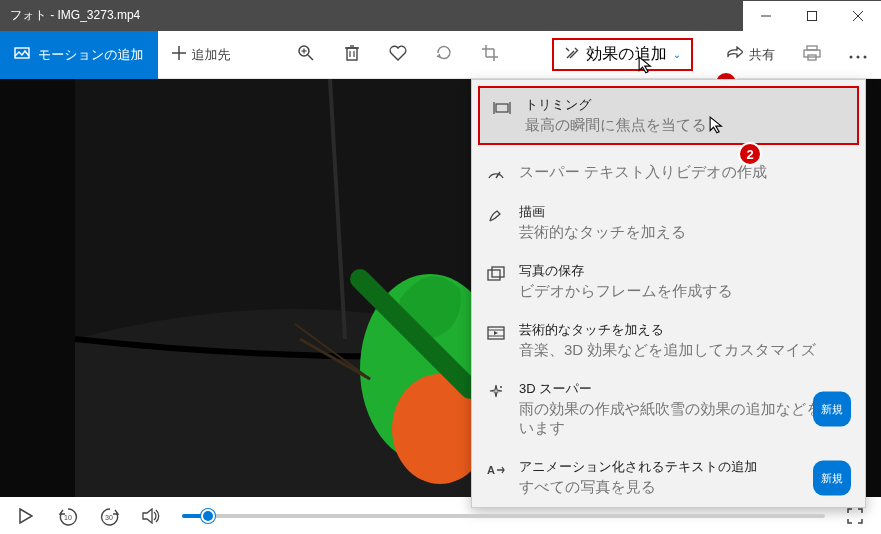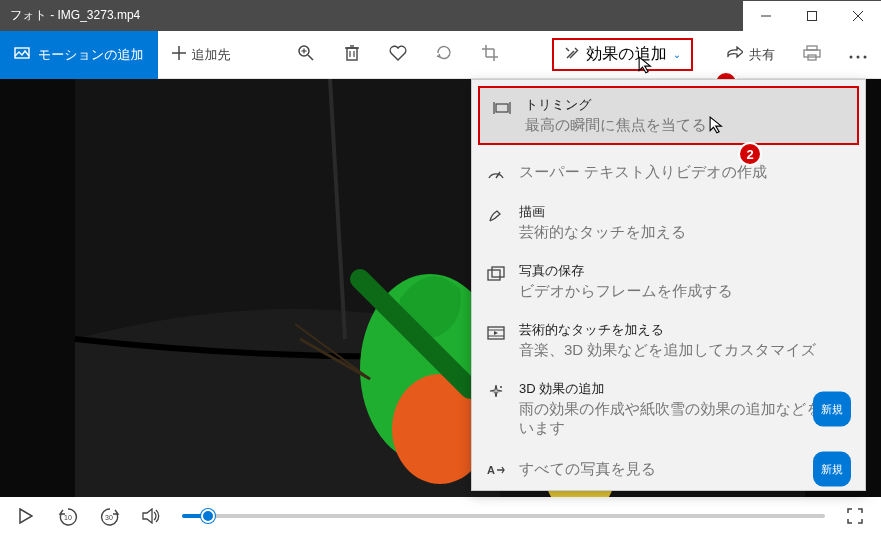--- a/index.html
+++ b/index.html
@@ -270,34 +270,35 @@
     </div>
 
     <div class="mrow">
       <div class="micon">
           <svg width="16" height="16" viewBox="0 0 16 16">
             <path d="M8 1 L9 6 L14 7 L9 8 L8 13 L7 8 L2 7 L7 6 Z" fill="none" stroke="#444" stroke-width="1.2"></path>
             <circle cx="13" cy="3" r="1" fill="#444"></circle>
           </svg>
         </div>
       <div class="mtext">
-        <div class="mtitle">3D 効果の追加</div>
+        <div class="mtitle">3D スーパー</div>
         <div class="msub">雨の効果の作成や紙吹雪の効果の追加などを行います</div>
       </div>
       <span class="badge-new">新規</span>
     </div>
 
     <div class="mrow">
       <div class="micon">
           <svg width="18" height="14" viewBox="0 0 18 14">
             <text x="0" y="11" font-size="11" font-weight="bold" fill="#444">A</text>
             <path d="M10 7 L17 7 M15 4 L17 7 L15 10" fill="none" stroke="#444" stroke-width="1.3"></path>
           </svg>
         </div>
       <div class="mtext">
+        <div class="mtitle">アニメーション化されるテキストの追加</div>
         <div class="msub">すべての写真を見る</div>
       </div>
       <span class="badge-new">新規</span>
     </div>
   </div>
 </div>
 
 <div class="player">
   <div class="pbtn">
       <svg width="14" height="16" viewBox="0 0 14 16">

